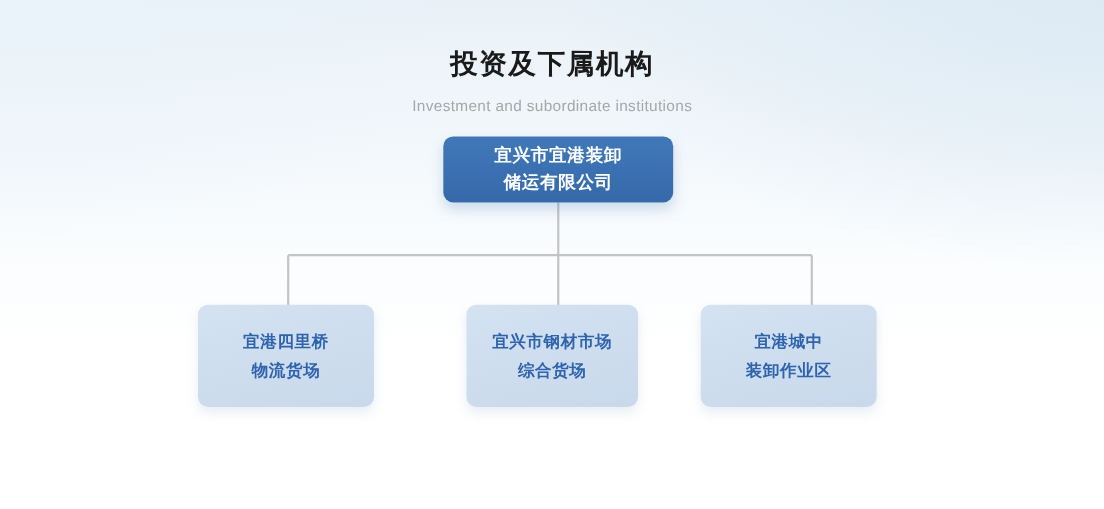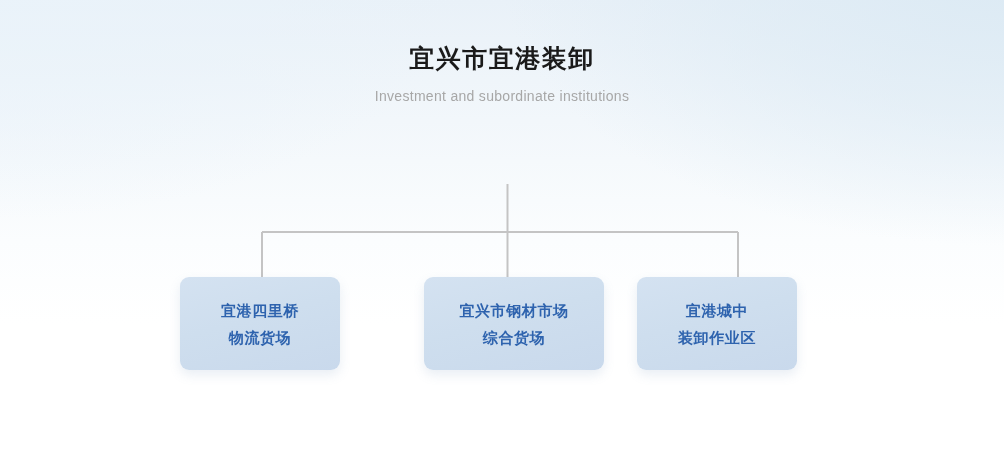--- a/index.html
+++ b/index.html
@@ -104,46 +104,50 @@
     box-shadow: 0 5px 11px rgba(120,150,185,0.16);
   }
   .node-child .node-line {
     color: #2e63ae;
     font-size: 15px;
     font-weight: bold;
     letter-spacing: 0.6px;
     line-height: 27px;
   }
   .child-0 { left: 180px; }
-  .child-1 { left: 424px; width: 180px; }
+  .child-1 { left: 424px; width: 156px; }
   .child-2 { left: 637px; }
 </style>
 </head>
 <body>
 
 <div id="org-page">
 
   <div class="header">
-    <div class="title-cn">宜兴市宜港装卸</div>
+    <div class="title-cn">投资及下属机构</div>
     <div class="title-en">Investment and subordinate institutions</div>
   </div>
 
   <div class="chart">
 
     <svg class="connectors" width="1004" height="463">
 
       <line x1="507.5" y1="184" x2="507.5" y2="232" stroke="#c4c4c4" stroke-width="2"></line>
 
       <line x1="262" y1="232" x2="738" y2="232" stroke="#c4c4c4" stroke-width="2"></line>
 
       <line x1="262" y1="232" x2="262" y2="278" stroke="#c4c4c4" stroke-width="2"></line>
       <line x1="507.5" y1="232" x2="507.5" y2="278" stroke="#c4c4c4" stroke-width="2"></line>
       <line x1="738" y1="232" x2="738" y2="278" stroke="#c4c4c4" stroke-width="2"></line>
     </svg>
 
+    <div class="node node-root">
+      <span class="node-line">宜兴市宜港装卸</span>
+      <span class="node-line">储运有限公司</span>
+    </div>
 
     <div class="node node-child child-0">
       <span class="node-line">宜港四里桥</span>
       <span class="node-line">物流货场</span>
     </div>
 
     <div class="node node-child child-1">
       <span class="node-line">宜兴市钢材市场</span>
       <span class="node-line">综合货场</span>
     </div>

